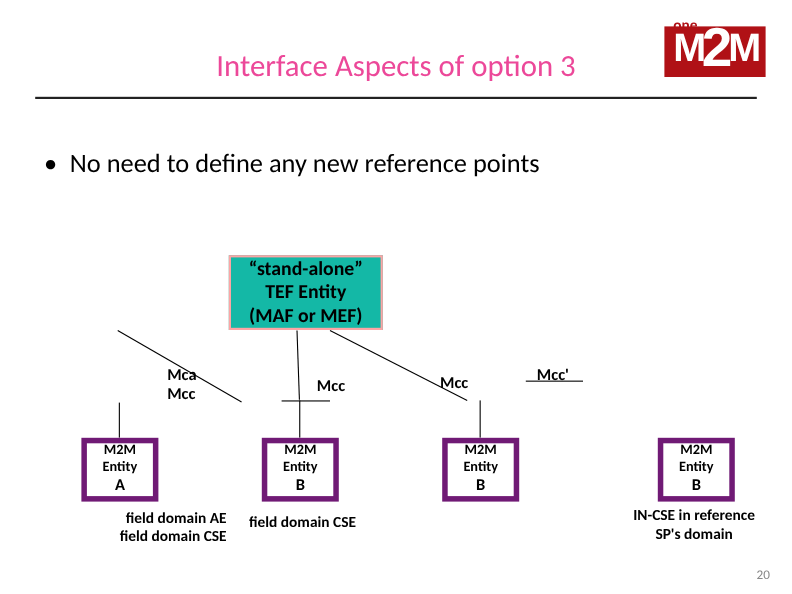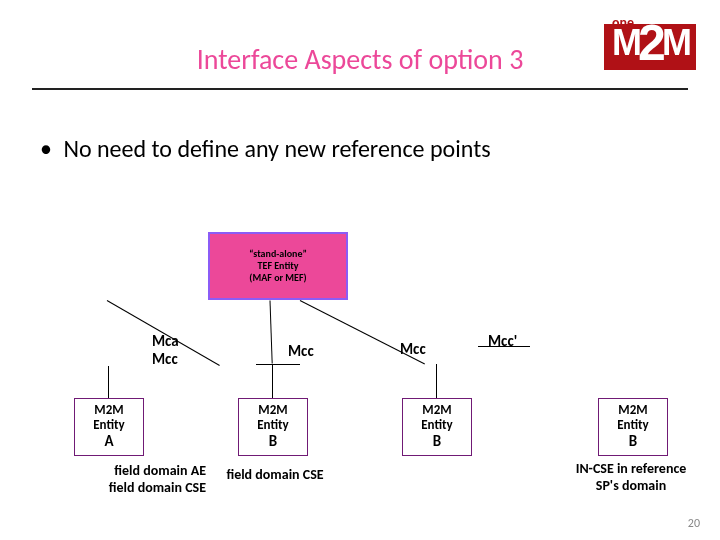--- a/index.html
+++ b/index.html
@@ -15,31 +15,31 @@
   .logo-big { position: absolute; top: 10px; left: 0; width: 92px; height: 46px; background: #b01116; }
   .logo-m1 { position: absolute; left: 8px; top: -2px; font-size: 36px; font-weight: 900; color: #fff; font-family: Arial Black, Arial, sans-serif; }
   .logo-2  { position: absolute; left: 34px; top: -10px; font-size: 50px; font-weight: 900; color: #fff; font-family: Arial Black, Arial, sans-serif; }
   .logo-m2 { position: absolute; left: 58px; top: -2px; font-size: 36px; font-weight: 900; color: #fff; font-family: Arial Black, Arial, sans-serif; }
 
   .bullet-row { position: absolute; top: 134px; left: 40px; font-size: 24px; }
   .bullet-dot { display: inline-block; width: 18px; }
   .subline { position: absolute; top: 172px; left: 72px; font-size: 22px; }
 
   .tef-box { position: absolute; top: 232px; left: 208px; width: 140px; height: 68px;
-             border: 2px solid #8b5cf6; background: #ec4899; text-align: center;
-             font-size: 10px; font-weight: bold; display: flex; flex-direction: column;
+             border: 2px solid #fca5a5; background: #14b8a6; text-align: center;
+             font-size: 18px; font-weight: bold; display: flex; flex-direction: column;
              align-items: center; justify-content: center; line-height: 1.2; }
 
   .line { position: absolute; background: #000; }
   .line.h { height: 1px; }
   .line.v { width: 1px; }
 
   .lbl { position: absolute; font-size: 15px; font-weight: bold; text-align: center; }
 
-  .ent-box { position: absolute; width: 70px; height: 58px; border: 1px solid #701a75;
+  .ent-box { position: absolute; width: 70px; height: 58px; border: 5px solid #701a75;
              background: #fff; text-align: center; font-size: 13px; font-weight: bold;
              display: flex; flex-direction: column; align-items: center; justify-content: center; line-height: 1.15; }
   .ent-box .sfx { font-size: 15px; }
 
   .cap { position: absolute; font-size: 14px; font-weight: bold; text-align: center; width: 150px; }
 
   .pagenum { position: absolute; bottom: 10px; right: 20px; font-size: 12px; color: #888; }
 </style>
 </head>
 <body>

